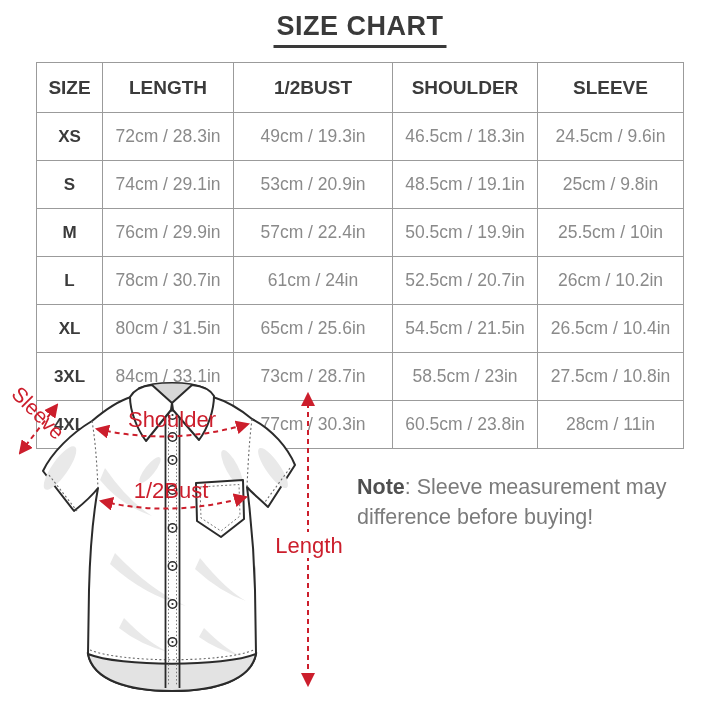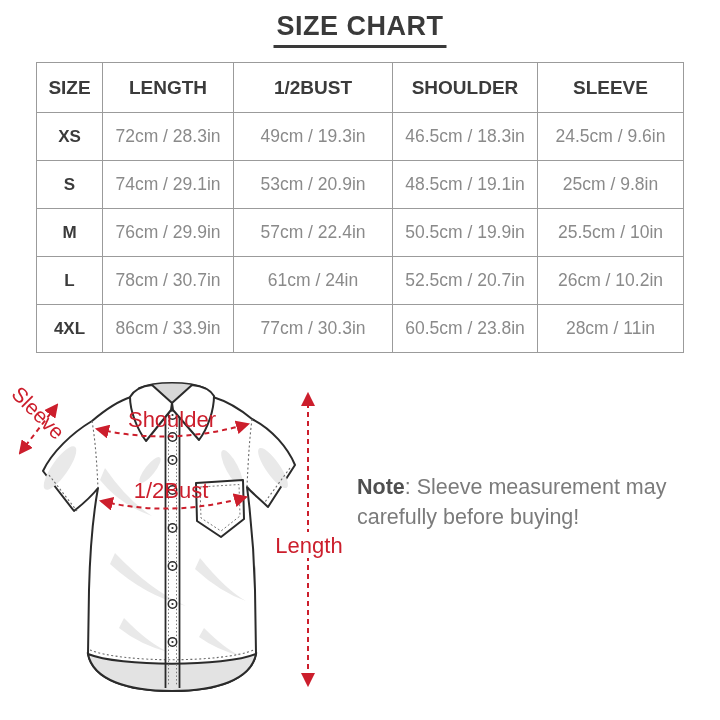--- a/index.html
+++ b/index.html
@@ -76,20 +76,34 @@
         <td>57cm / 22.4in</td>
         <td>50.5cm / 19.9in</td>
         <td>25.5cm / 10in</td>
       </tr>
       <tr>
         <td class="size-col">L</td>
         <td>78cm / 30.7in</td>
         <td>61cm / 24in</td>
         <td>52.5cm / 20.7in</td>
         <td>26cm / 10.2in</td>
+      </tr>
+      <tr>
+        <td class="size-col">XL</td>
+        <td>80cm / 31.5in</td>
+        <td>65cm / 25.6in</td>
+        <td>54.5cm / 21.5in</td>
+        <td>26.5cm / 10.4in</td>
+      </tr>
+      <tr>
+        <td class="size-col">3XL</td>
+        <td>84cm / 33.1in</td>
+        <td>73cm / 28.7in</td>
+        <td>58.5cm / 23in</td>
+        <td>27.5cm / 10.8in</td>
       </tr>
       <tr>
         <td class="size-col">4XL</td>
         <td>86cm / 33.9in</td>
         <td>77cm / 30.3in</td>
         <td>60.5cm / 23.8in</td>
         <td>28cm / 11in</td>
       </tr>
     </tbody>
   </table>
@@ -194,16 +208,16 @@
         <text x="38" y="420" font-size="21" text-anchor="middle" transform="rotate(45 38 413)">Sleeve</text>
         <text x="172" y="427" font-size="22" text-anchor="middle">Shoulder</text>
         <text x="171" y="498" font-size="22" text-anchor="middle">1/2Bust</text>
         <text x="309" y="553" font-size="22" text-anchor="middle">Length</text>
       </g>
     </svg>
   </div>
 
   <div class="note">
     <span class="note-line"><span class="note-label">Note</span><span>: Sleeve measurement may</span></span>
-    <span class="note-line">carefully before buying!</span>
+    <span class="note-line">difference before buying!</span>
   </div>
 
 </div>
 
 </body></html>

